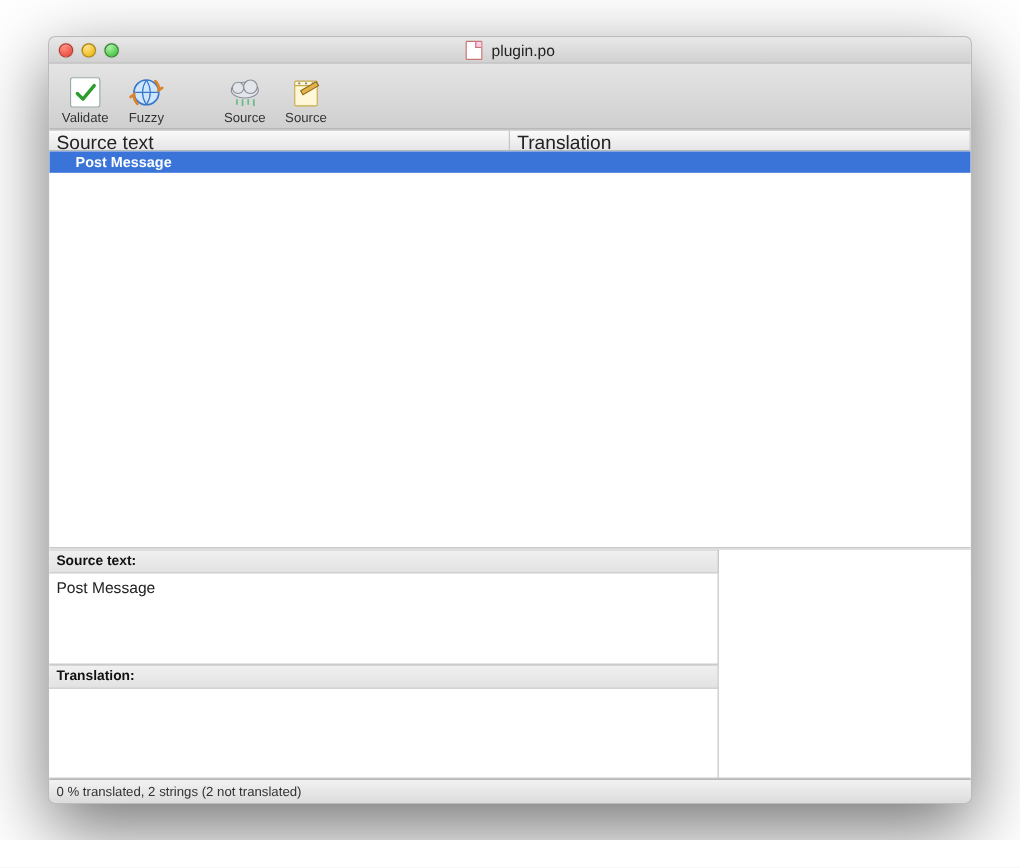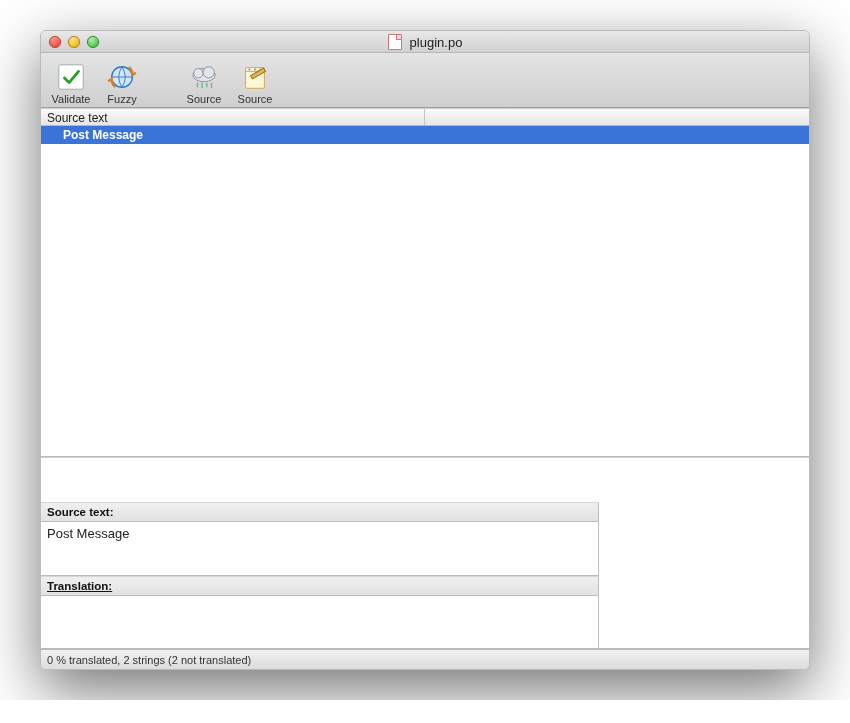--- a/index.html
+++ b/index.html
@@ -59,21 +59,21 @@
   .tbbtn {
     display:flex; flex-direction:column; align-items:center; justify-content:flex-end;
     width: 48px; height: 50px; font-size: 11px; color:#333;
     border-radius:4px; cursor:default;
   }
   .tbbtn .icon { width:32px; height:32px; display:flex; align-items:center; justify-content:center; }
   .tbgap { width: 28px; }
   .headerrow {
     height: 18px; background: linear-gradient(#fafafa,#e6e6e6);
     border-top:1px solid #cfcfcf; border-bottom:1px solid #b8b8b8;
-    display:flex; font-size:12px; color:#222;justify-content:space-between;
+    display:flex; font-size:16px; color:#222;justify-content:space-between;
   }
   .hcell { padding:2px 6px; border-right:1px solid #c5c5c5; }
   .hcell.src { width: 50%; }
   .hcell.trn { flex:1; }
   .listarea {
     flex: 1 1 auto; background:#fff; overflow:auto;
     border-bottom:1px solid #bcbcbc;
   }
   .row { height:18px; display:flex; align-items:center; padding:0 16px 0 22px; font-size:12px; }
   .row.selected { background:#3a74d8; color:#fff; font-weight:bold; }
@@ -90,23 +90,23 @@
     font-size:11.5px; font-weight:bold; color:#111; padding:3px 6px;
   }
   .lbl.left { border-right:1px solid #bcbcbc; }
   .pane {
     border:1px solid #bcbcbc; border-top:none; border-left:none; background:#fff;
     padding:4px 6px; font-size:13px; color:#222; overflow:auto;
   }
   .pane.left { border-right:1px solid #bcbcbc; }
   #notes-lbl { grid-column:2; grid-row:1; border-right:none; }
   #notes-pane { grid-column:2; grid-row:2 / span 3; border-right:none; }
-  #src-lbl { grid-column:1; grid-row:1;margin-top:44px; }
+  #src-lbl { grid-column:1; grid-row:1; }
   #src-pane { grid-column:1; grid-row:2; }
-  #trn-lbl { grid-column:1; grid-row:3;text-decoration:underline; }
+  #trn-lbl { grid-column:1; grid-row:3; }
   #trn-pane { grid-column:1; grid-row:4; }
   .statusbar {
     height:20px; background: linear-gradient(#f2f2f2,#dcdcdc);
     border-top:1px solid #b8b8b8; font-size:11px; color:#333;
     display:flex; align-items:center; padding:0 6px;text-align:center;
   }
 </style>
 </head>
 <body>
 
@@ -171,20 +171,23 @@
         </svg>
       </span>
       <span>Source</span>
     </div>
   </div>
 
   <div class="headerrow">
     <div class="hcell src">
       <span>Source text</span>
     </div>
+    <div class="hcell trn">
+      <span>Translation</span>
+    </div>
   </div>
 
   <div class="listarea">
     <div class="row selected">
       <span>Post Message</span>
     </div>
   </div>
 
   <div class="bottom">
     <div id="src-lbl" class="lbl left">Source text:</div>

